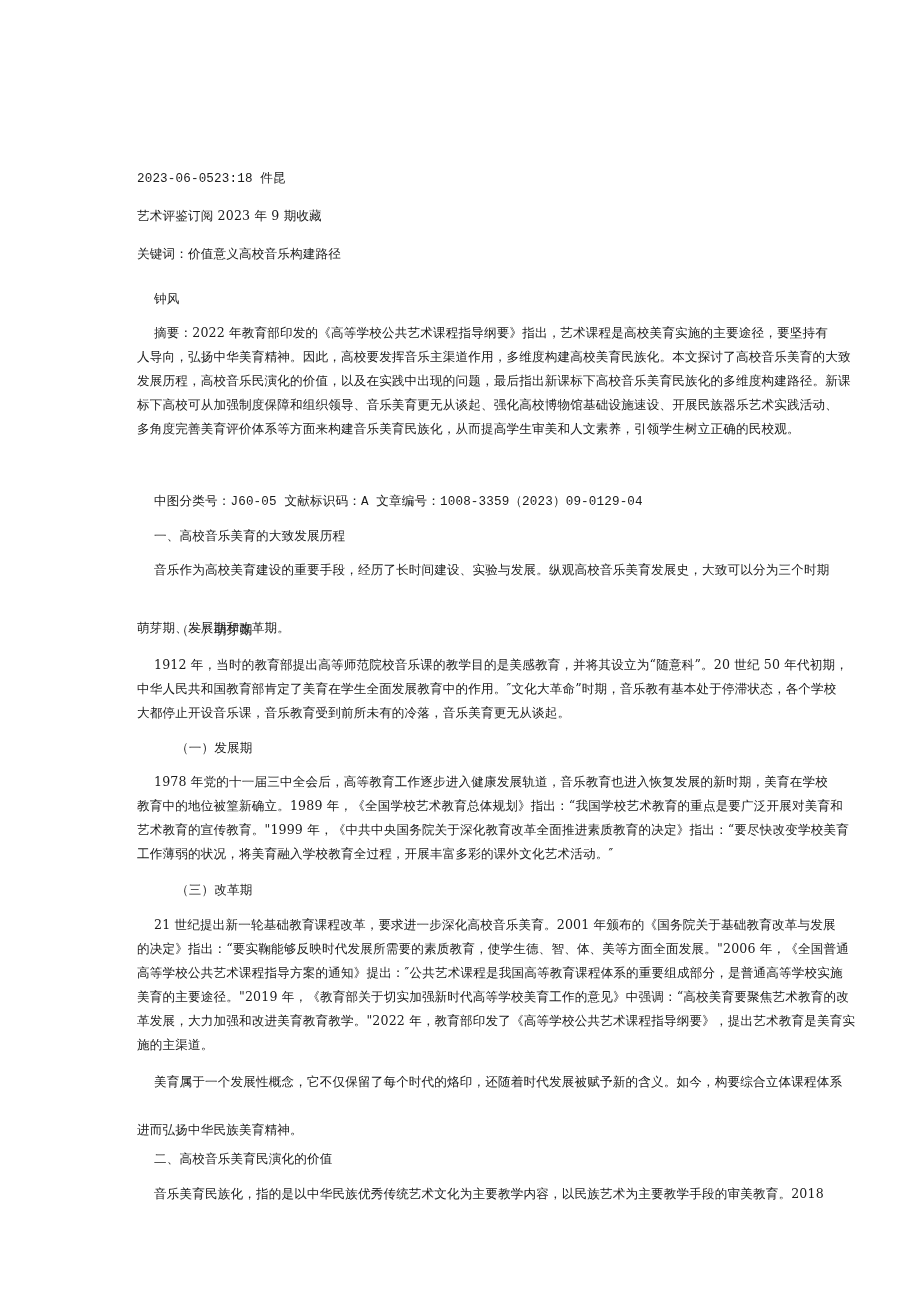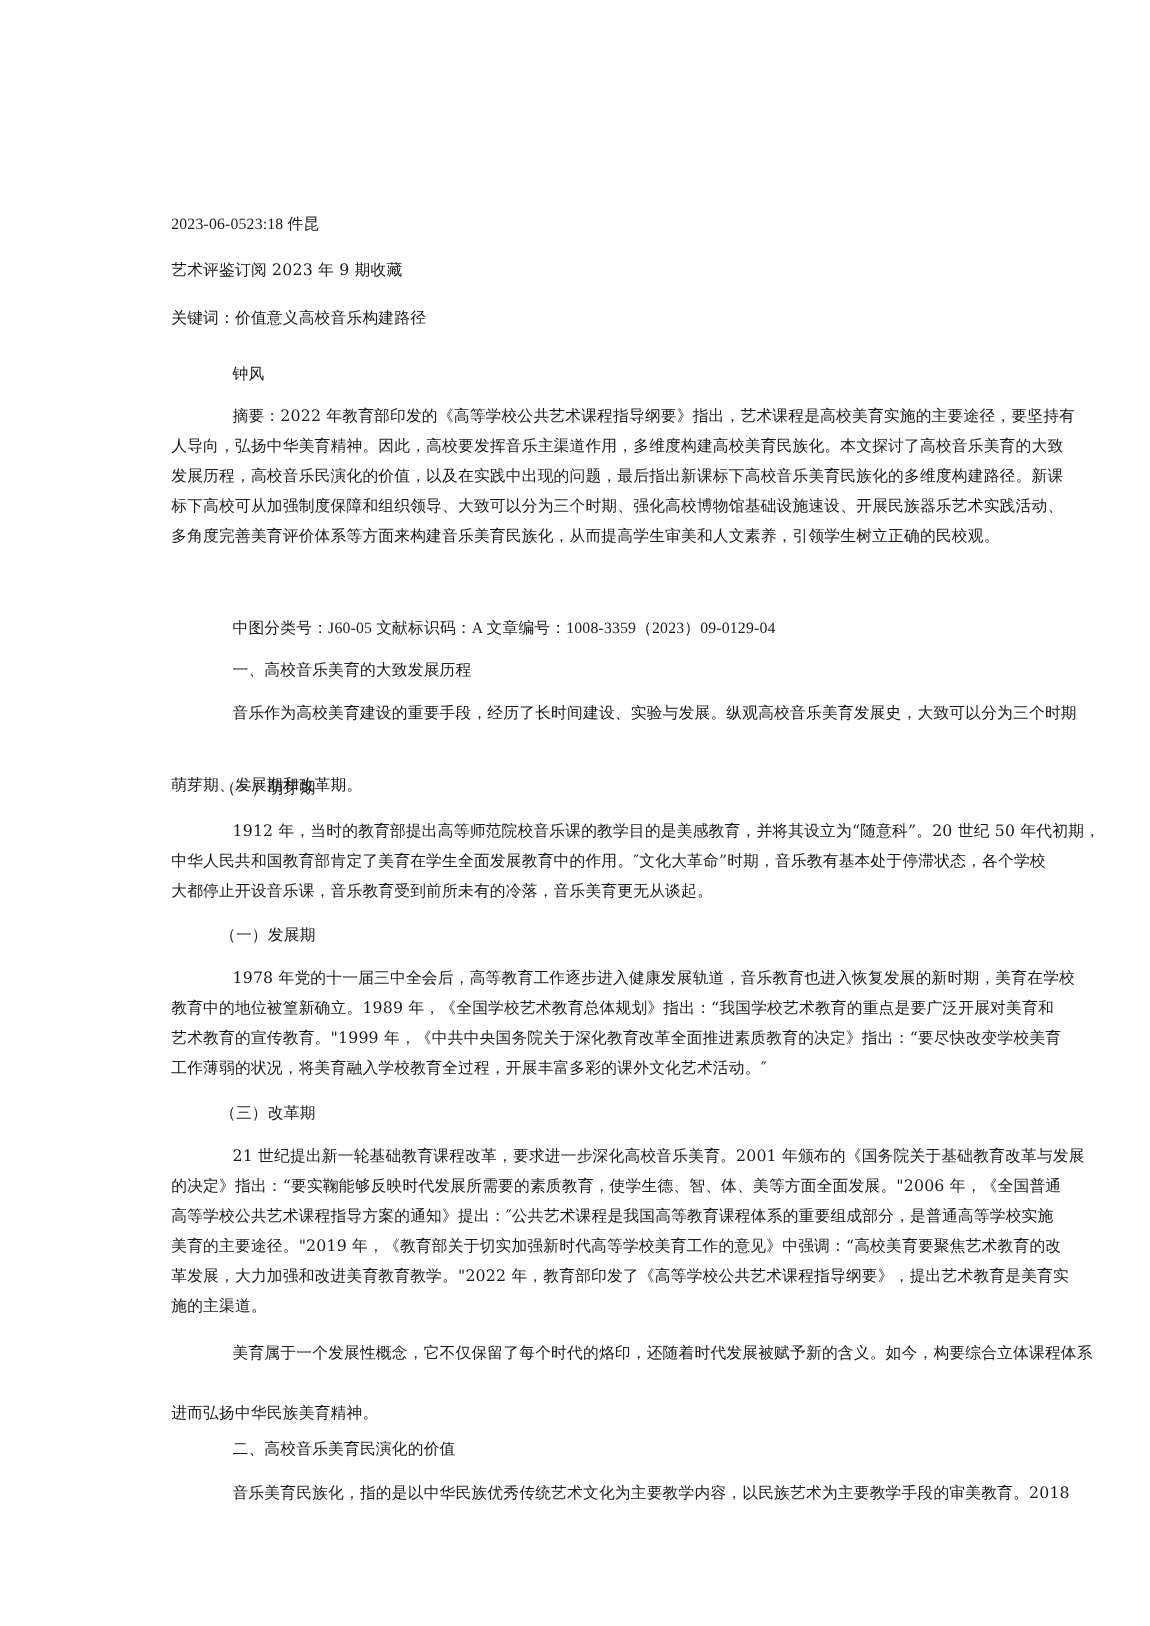--- a/index.html
+++ b/index.html
@@ -1,38 +1,38 @@
 <!DOCTYPE html>
 <html><head>
 <meta charset="utf-8">
 <style>
   html, body { margin: 0; padding: 0; background: #ffffff; }
   body { width: 920px; height: 1301px; position: relative; overflow: hidden;
          font-family: "DejaVu Serif", "Liberation Serif", serif; color: #1a1a1a; }
   .page { position: absolute; left: 0; top: 0; width: 920px; height: 1301px; background: #fff; }
   .line { position: absolute; left: 137px; font-size: 12.6px; line-height: 16px; white-space: nowrap; letter-spacing: 0.15px; }
-  .meta { font-family: Liberation Serif, serif; }
-  .indent1 { left: 186px; }
+  .meta { font-family: Liberation Mono, monospace; }
+  .indent1 { left: 154px; }
   .indent2 { left: 176px; }
 </style>
 </head>
 <body>
 
 <div class="page">
 
   <div class="line meta" style="top:171px">2023-06-0523:18 件昆</div>
   <div class="line" style="top:208px">艺术评鉴订阅 2023 年 9 期收藏</div>
   <div class="line" style="top:246px">关键词：价值意义高校音乐构建路径</div>
   <div class="line indent1" style="top:291px">钟风</div>
 
   <div>
     <div class="line indent1" style="top:325px">摘要：2022 年教育部印发的《高等学校公共艺术课程指导纲要》指出，艺术课程是高校美育实施的主要途径，要坚持有</div>
     <div class="line" style="top:349px">人导向，弘扬中华美育精神。因此，高校要发挥音乐主渠道作用，多维度构建高校美育民族化。本文探讨了高校音乐美育的大致</div>
     <div class="line" style="top:373px">发展历程，高校音乐民演化的价值，以及在实践中出现的问题，最后指出新课标下高校音乐美育民族化的多维度构建路径。新课</div>
-    <div class="line" style="top:397px">标下高校可从加强制度保障和组织领导、大致可以分为三个时期、强化高校博物馆基础设施速设、开展民族器乐艺术实践活动、</div>
+    <div class="line" style="top:397px">标下高校可从加强制度保障和组织领导、音乐美育更无从谈起、强化高校博物馆基础设施速设、开展民族器乐艺术实践活动、</div>
     <div class="line" style="top:421px">多角度完善美育评价体系等方面来构建音乐美育民族化，从而提高学生审美和人文素养，引领学生树立正确的民校观。</div>
   </div>
 
   <div class="line indent1 meta" style="top:494px">中图分类号：J60-05 文献标识码：A 文章编号：1008-3359（2023）09-0129-04</div>
 
   <div class="line indent1" style="top:528px">一、高校音乐美育的大致发展历程</div>
 
   <div class="line indent1" style="top:562px">音乐作为高校美育建设的重要手段，经历了长时间建设、实验与发展。纵观高校音乐美育发展史，大致可以分为三个时期</div>
   <div class="line" style="top:620px">萌芽期、发展期和改革期。</div>
 

